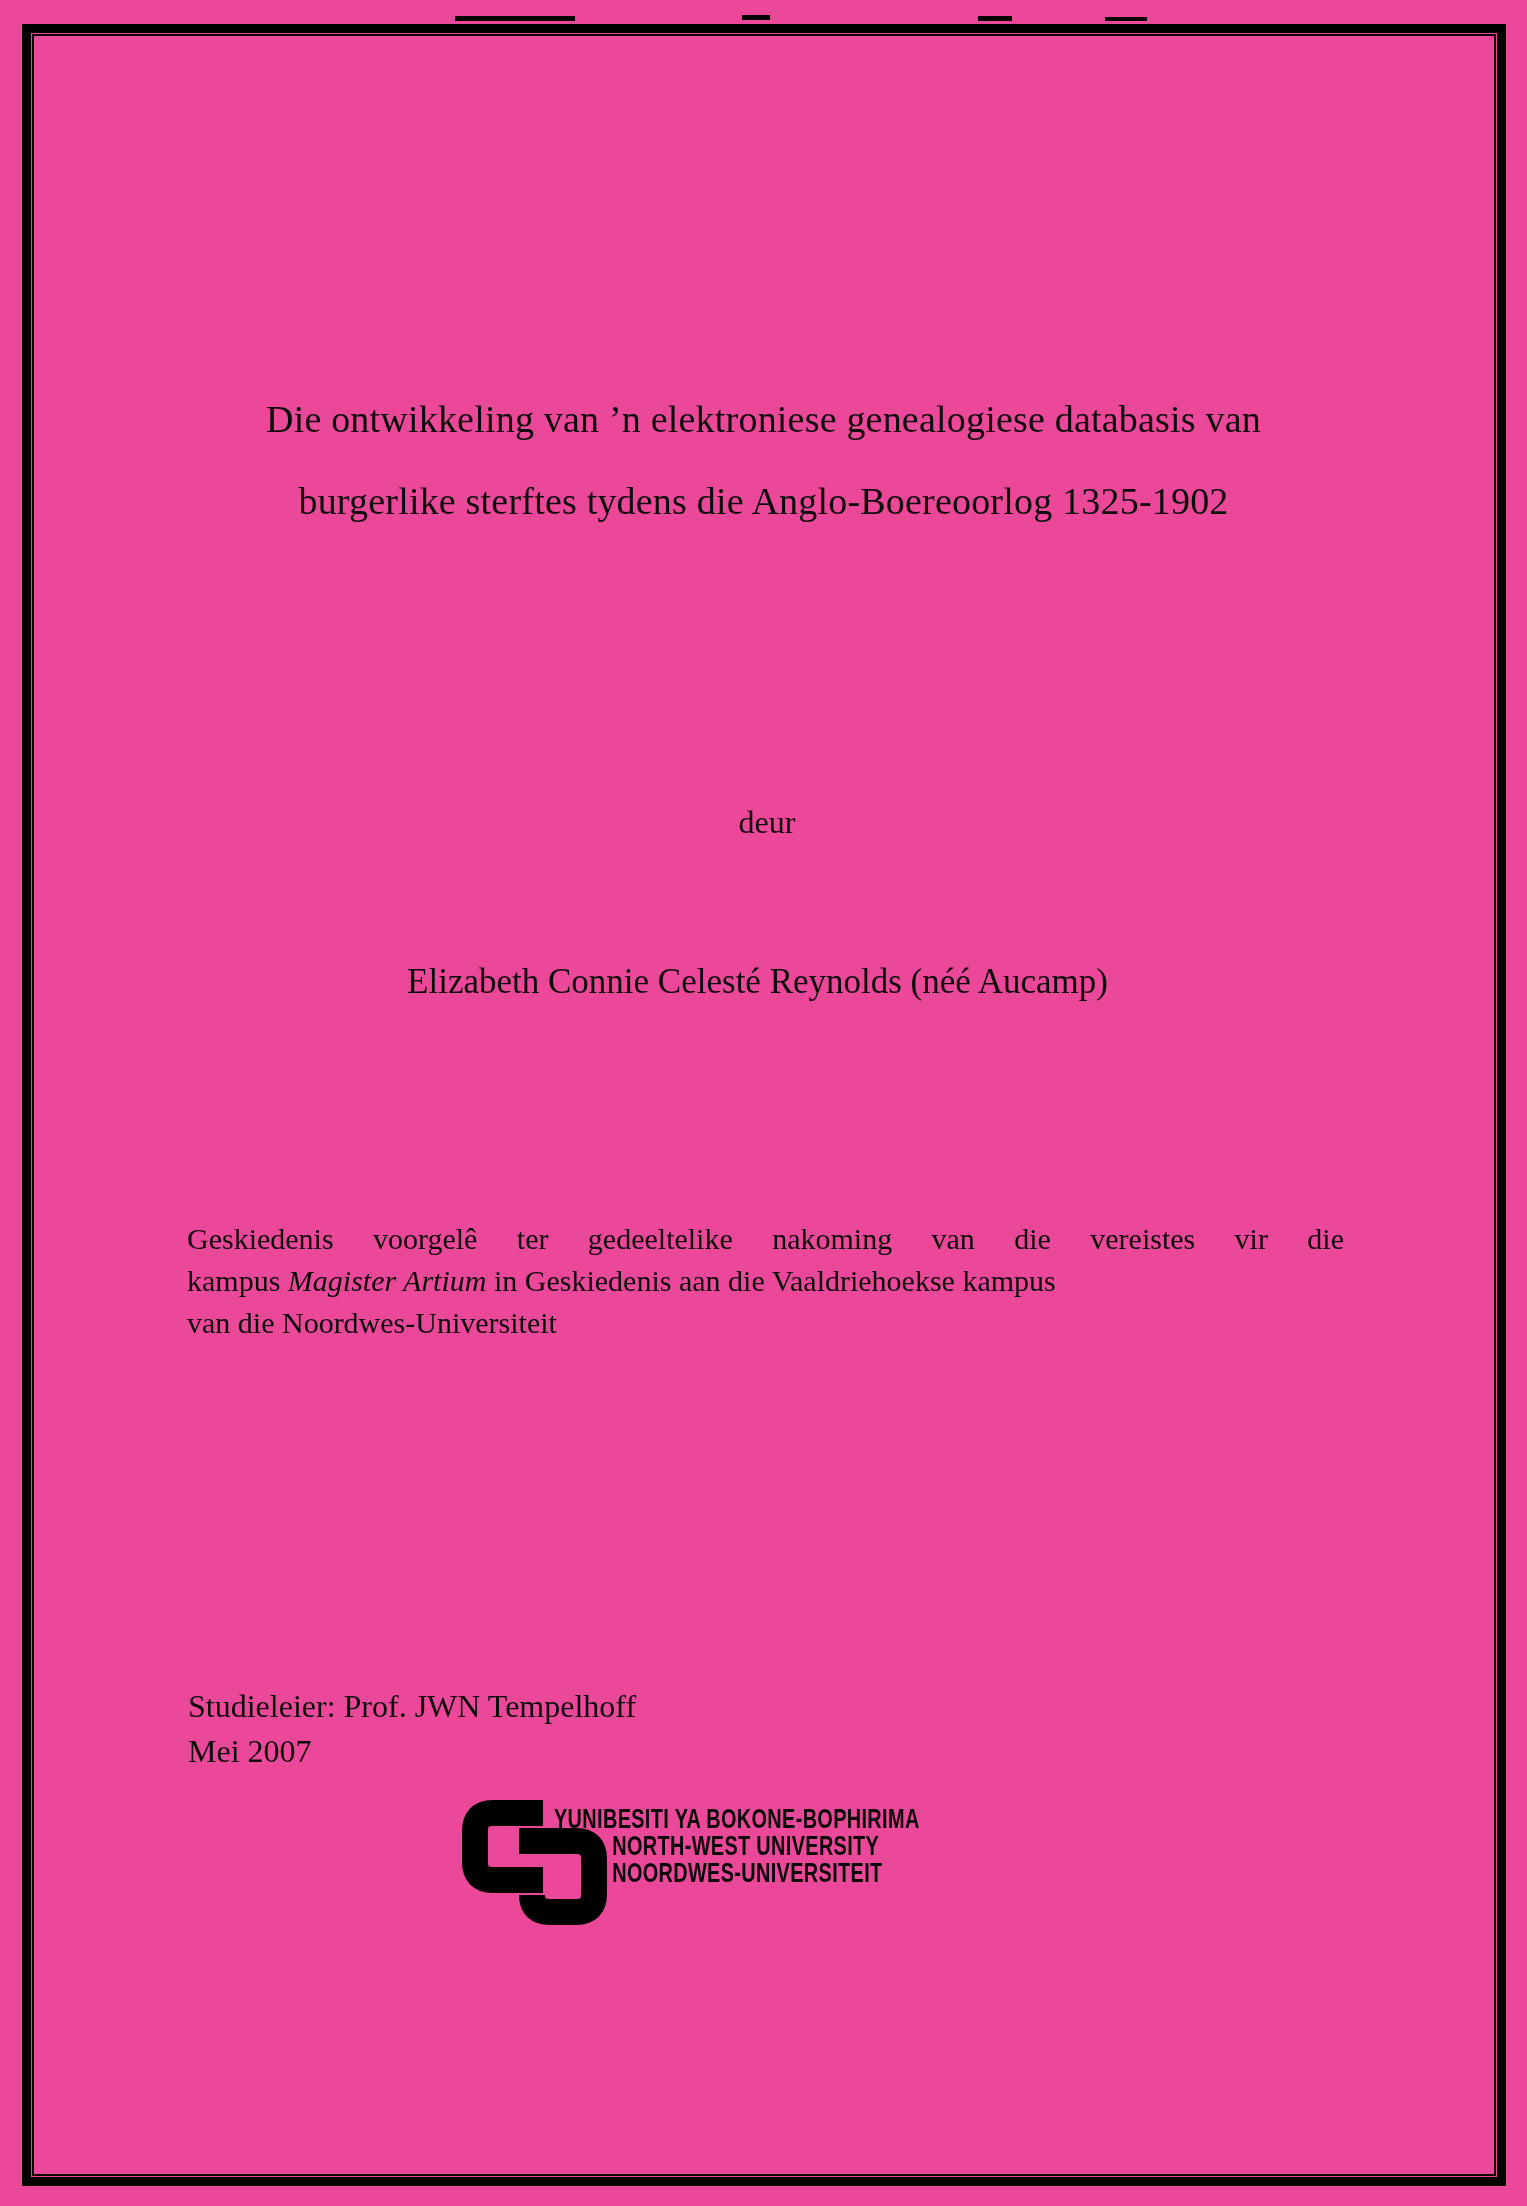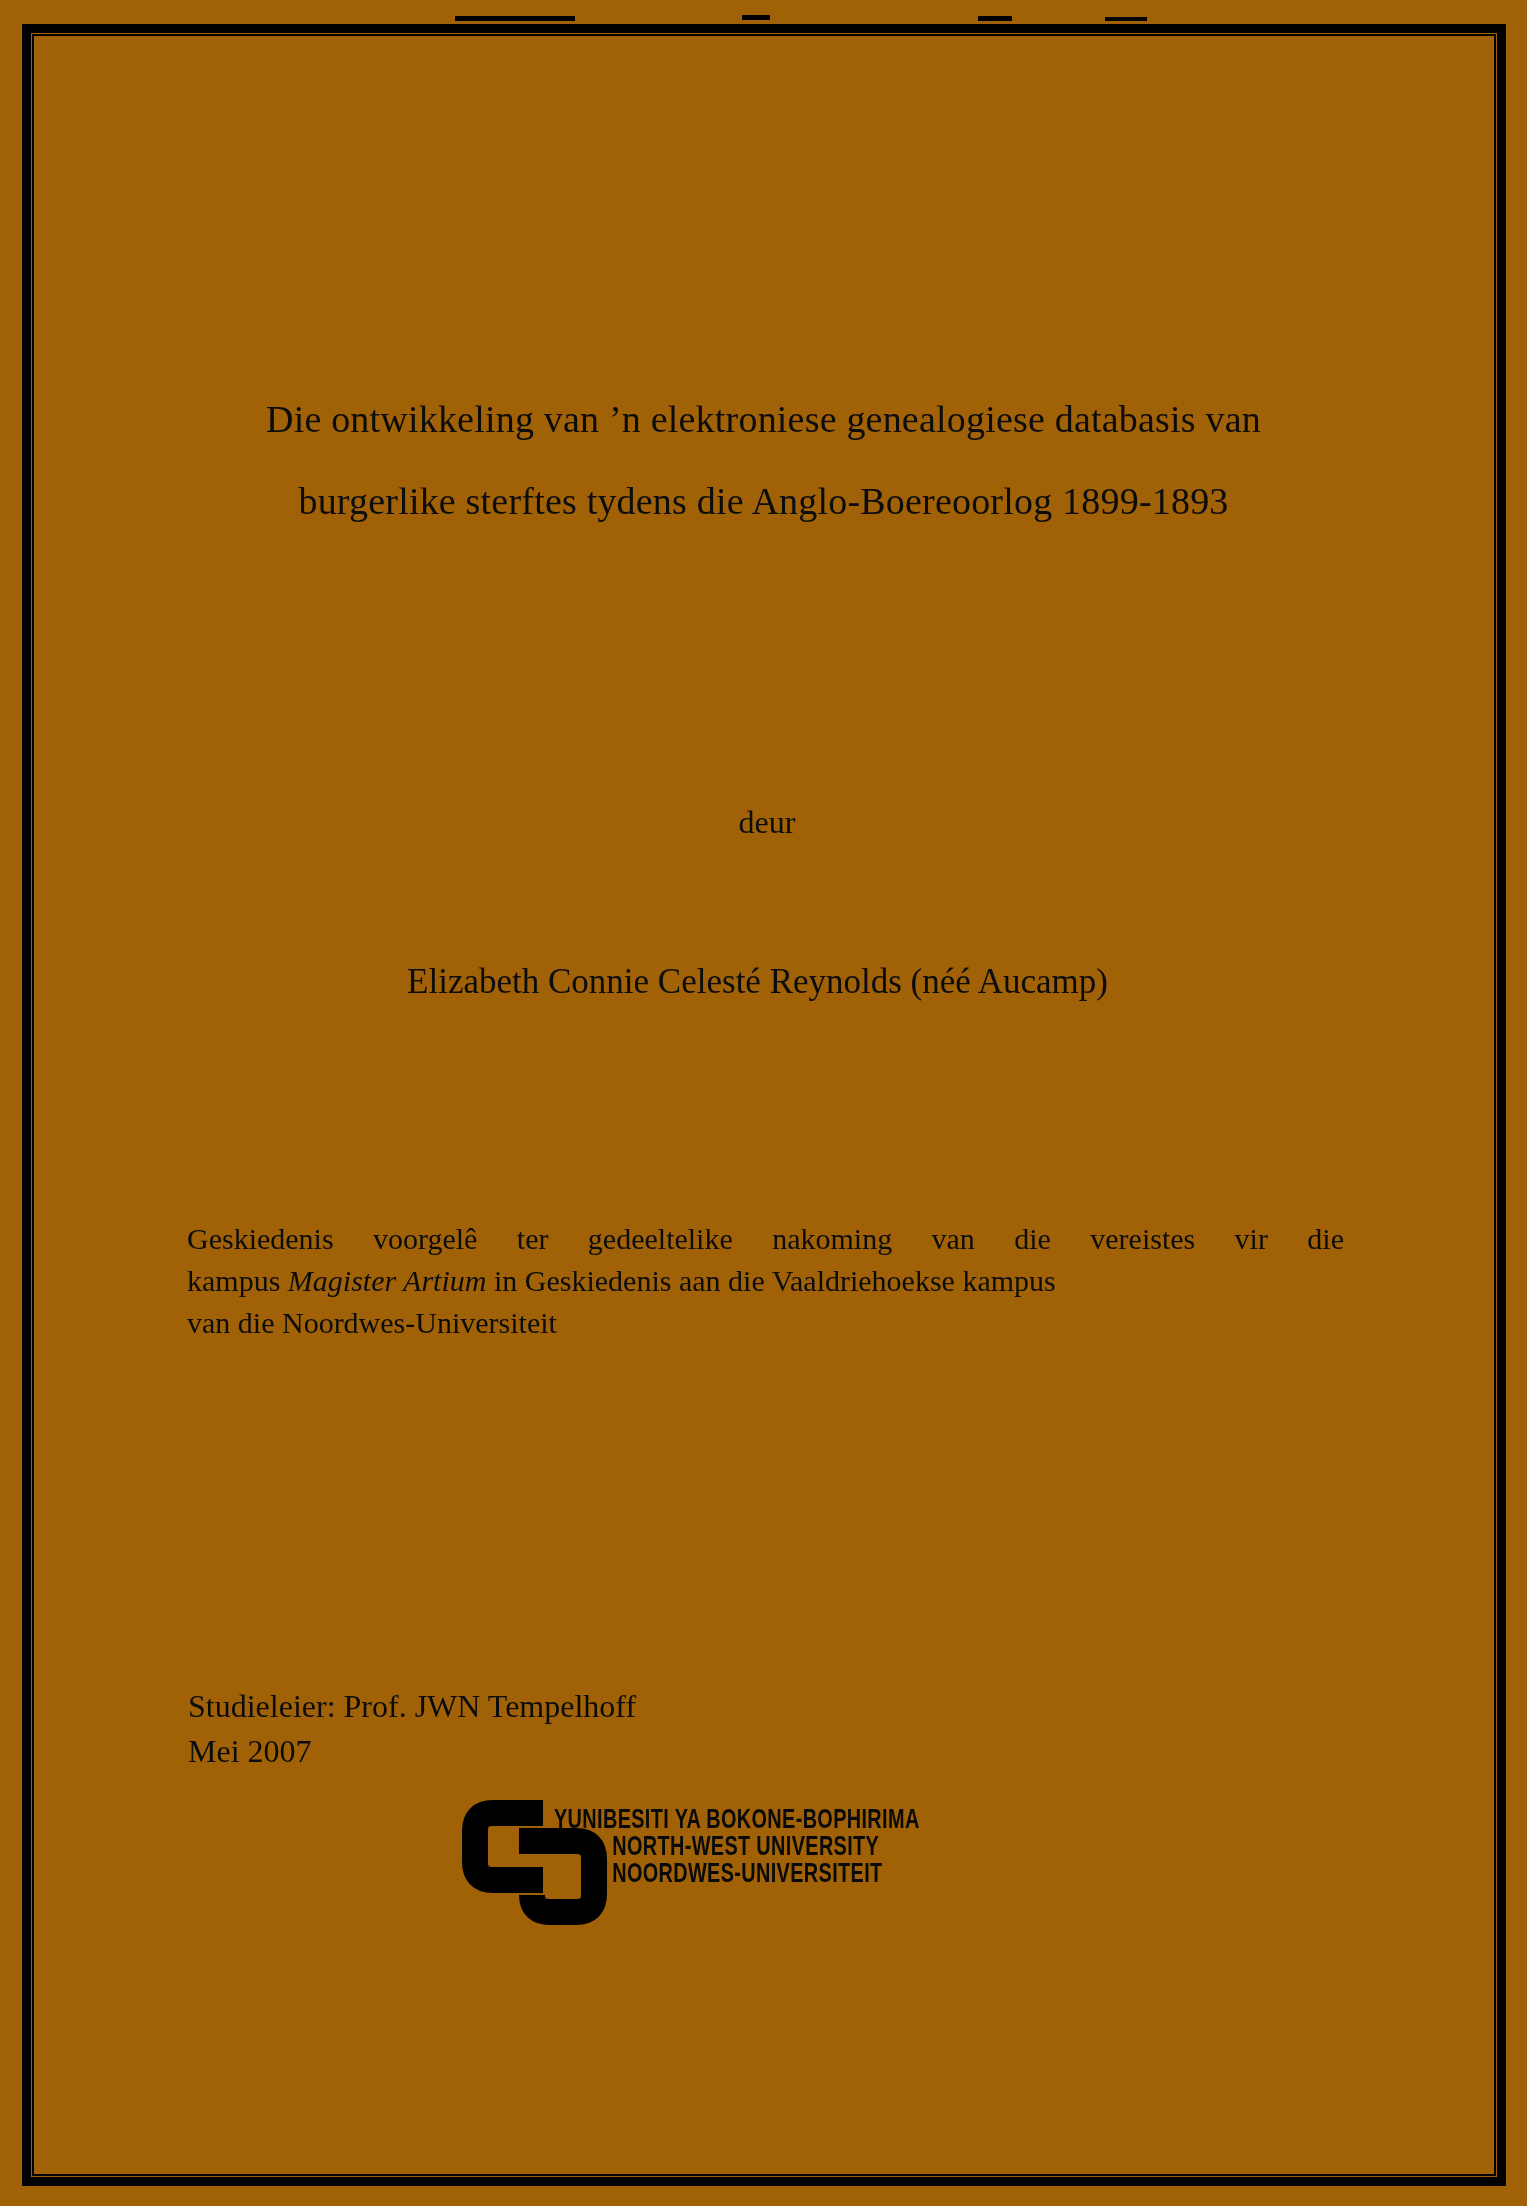--- a/index.html
+++ b/index.html
@@ -1,20 +1,20 @@
 <!DOCTYPE html>
 <html><head>
 <meta charset="utf-8">
 <style>
   html, body { margin: 0; padding: 0; background: #ffffff; }
   .page {
     position: relative;
     width: 1527px;
     height: 2206px;
-    background: #a16207;
+    background: #ec4899;
     color: #0c0c0c;
     font-family: "Liberation Serif", serif;
     overflow: hidden;
   }
   .frame {
     position: absolute;
     left: 22px; top: 24px;
     width: 1484px; height: 2162px;
     box-sizing: border-box;
     border: 9px solid #000;
@@ -101,21 +101,21 @@
 
   <div class="speck s1"></div>
   <div class="speck s2"></div>
   <div class="speck s3"></div>
   <div class="speck s4"></div>
 
   <div class="frame"></div>
 
   <div class="title-block">
     <div>Die ontwikkeling van ’n elektroniese genealogiese databasis van</div>
-    <div>burgerlike sterftes tydens die Anglo-Boereoorlog 1899-1893</div>
+    <div>burgerlike sterftes tydens die Anglo-Boereoorlog 1325-1902</div>
   </div>
 
   <div class="byline">deur</div>
 
   <div class="author">Elizabeth Connie Celesté Reynolds (néé Aucamp)</div>
 
   <div class="statement">
     <div class="justified">Geskiedenis voorgelê ter gedeeltelike nakoming van die vereistes vir die</div>
     <div><span>kampus </span><span class="italic">Magister Artium</span><span> in Geskiedenis aan die Vaaldriehoekse kampus</span></div>
     <div>van die Noordwes-Universiteit</div>

